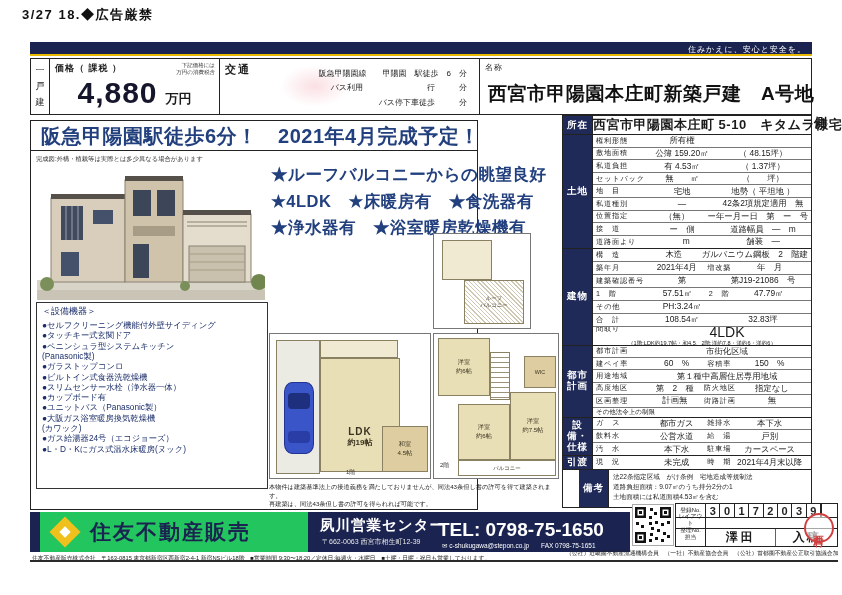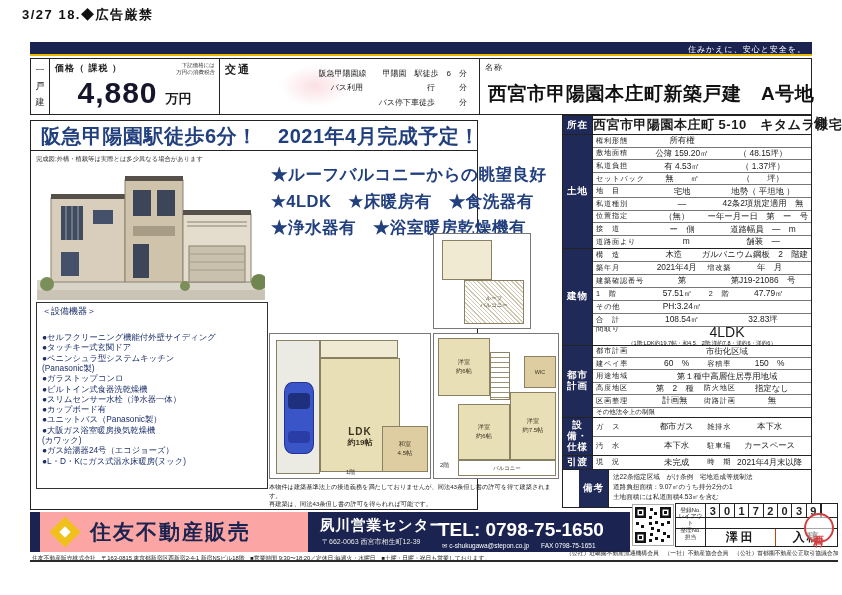--- a/index.html
+++ b/index.html
@@ -36,21 +36,21 @@
   
   .leftblock { left:30px; top:120px; width:448px; height:390px; border:1.5px solid #222; background:#fff; }
   .headline { height:30px; line-height:30px; border-bottom:1.5px solid #222; font-size:20px; font-weight:bold;
               color:#23407e; padding-left:10px; letter-spacing:0.5px; white-space:nowrap; }
   .render-note { position:absolute; left:5px; top:34px; font-size:6.3px; color:#333; }
   .house { position:absolute; left:6px; top:43px; width:228px; height:136px; }
   .features { position:absolute; left:240px; top:40px; width:288px; font-size:16.5px; font-weight:bold;
               color:#23407e; line-height:1.62; letter-spacing:0.5px; white-space:nowrap; }
   .equipbox { position:absolute; left:5px; top:181px; width:232px; height:187px; border:1px solid #333;
               padding:3px 5px; font-size:8.3px; color:#1c2f6b; line-height:1.24; }
-  .equip-title { font-size:9px; margin-bottom:15px; }
+  .equip-title { font-size:9px; margin-bottom:3px; }
   .compass { position:absolute; left:334px; top:212px; width:22px; height:22px; }
 
   
   .planbox { position:absolute; border:1px solid #777; background:#fff; }
   .room { position:absolute; border:1px solid #8a8062; background:#e9dfb6; display:flex; flex-direction:column;
           align-items:center; justify-content:center; text-align:center; color:#3a3320; }
   .room.tan { background:#decda0; }
   .room.lite { background:#f0ead2; }
   .rl-big { font-size:10px; font-weight:bold; letter-spacing:1px;margin-top:44px; }
   .rl-mid { font-size:8px; font-weight:bold; }
@@ -84,21 +84,21 @@
   .shozai-val { flex:1; font-size:13px; font-weight:bold; letter-spacing:0.5px; align-self:center; white-space:nowrap; }
   .madori { flex-direction:column; justify-content:center; align-items:stretch; }
   .madori-top { display:flex; }
   .madori-type { flex:1; text-align:center; font-size:14px; }
   .madori-detail { text-align:center; font-size:5.6px; white-space:nowrap; }
   .thin-row { font-size:6.5px; padding:1px 3px; color:#222; }
   .biko-lines { padding:2px 4px; font-size:6.6px; line-height:1.55; color:#222; }
 
   
   .footband { left:30px; top:512px; width:600px; height:40px; background:#1b2450; }
-  .logo-area { position:absolute; left:10px; top:0; width:268px; height:40px; background:#fca5a5; display:flex; align-items:center; }
+  .logo-area { position:absolute; left:10px; top:0; width:268px; height:40px; background:#22c55e; display:flex; align-items:center; }
   .igeta { width:22px; height:22px; background:#f0c11d; transform:rotate(45deg); margin-left:14px; position:relative; flex-shrink:0; }
   .igeta:before { content:""; position:absolute; left:7px; top:7px; width:8px; height:8px; background:#fff; }
   .company { font-size:21px; font-weight:bold; color:#1b2450; letter-spacing:2px; margin-left:14px; white-space:nowrap; }
   .office { position:absolute; left:290px; top:4px; font-size:14.5px; color:#fff; font-weight:bold; letter-spacing:1px; white-space:nowrap; }
   .office-addr { position:absolute; left:292px; top:25px; font-size:7px; color:#e8e8e8; white-space:nowrap; }
   .tel { position:absolute; left:408px; top:7px; font-size:19px; color:#fff; font-weight:bold; white-space:nowrap; }
   .contact { position:absolute; left:412px; top:30px; font-size:6.5px; color:#fff; white-space:nowrap; }
   .contact span { margin-right:10px; }
 
   .regbox { left:632px; top:503px; width:206px; height:44px; background:#fff; display:flex; }
@@ -424,20 +424,26 @@
     </div>
 
     <div class="sec" style="flex:3;">
       <div class="seclabel">設備・仕様</div>
       <div class="rows">
         <div class="trow">
             <span class="tl">ガ　ス</span>
             <span class="tv">都市ガス</span>
             <span class="tl2">雑排水</span>
             <span class="tv2">本下水</span>
+          </div>
+        <div class="trow">
+            <span class="tl">飲料水</span>
+            <span class="tv">公営水道</span>
+            <span class="tl2">給　湯</span>
+            <span class="tv2">戸別</span>
           </div>
         <div class="trow">
             <span class="tl">汚　水</span>
             <span class="tv">本下水</span>
             <span class="tl2">駐車場</span>
             <span class="tv2">カースペース</span>
           </div>
       </div>
     </div>
 

